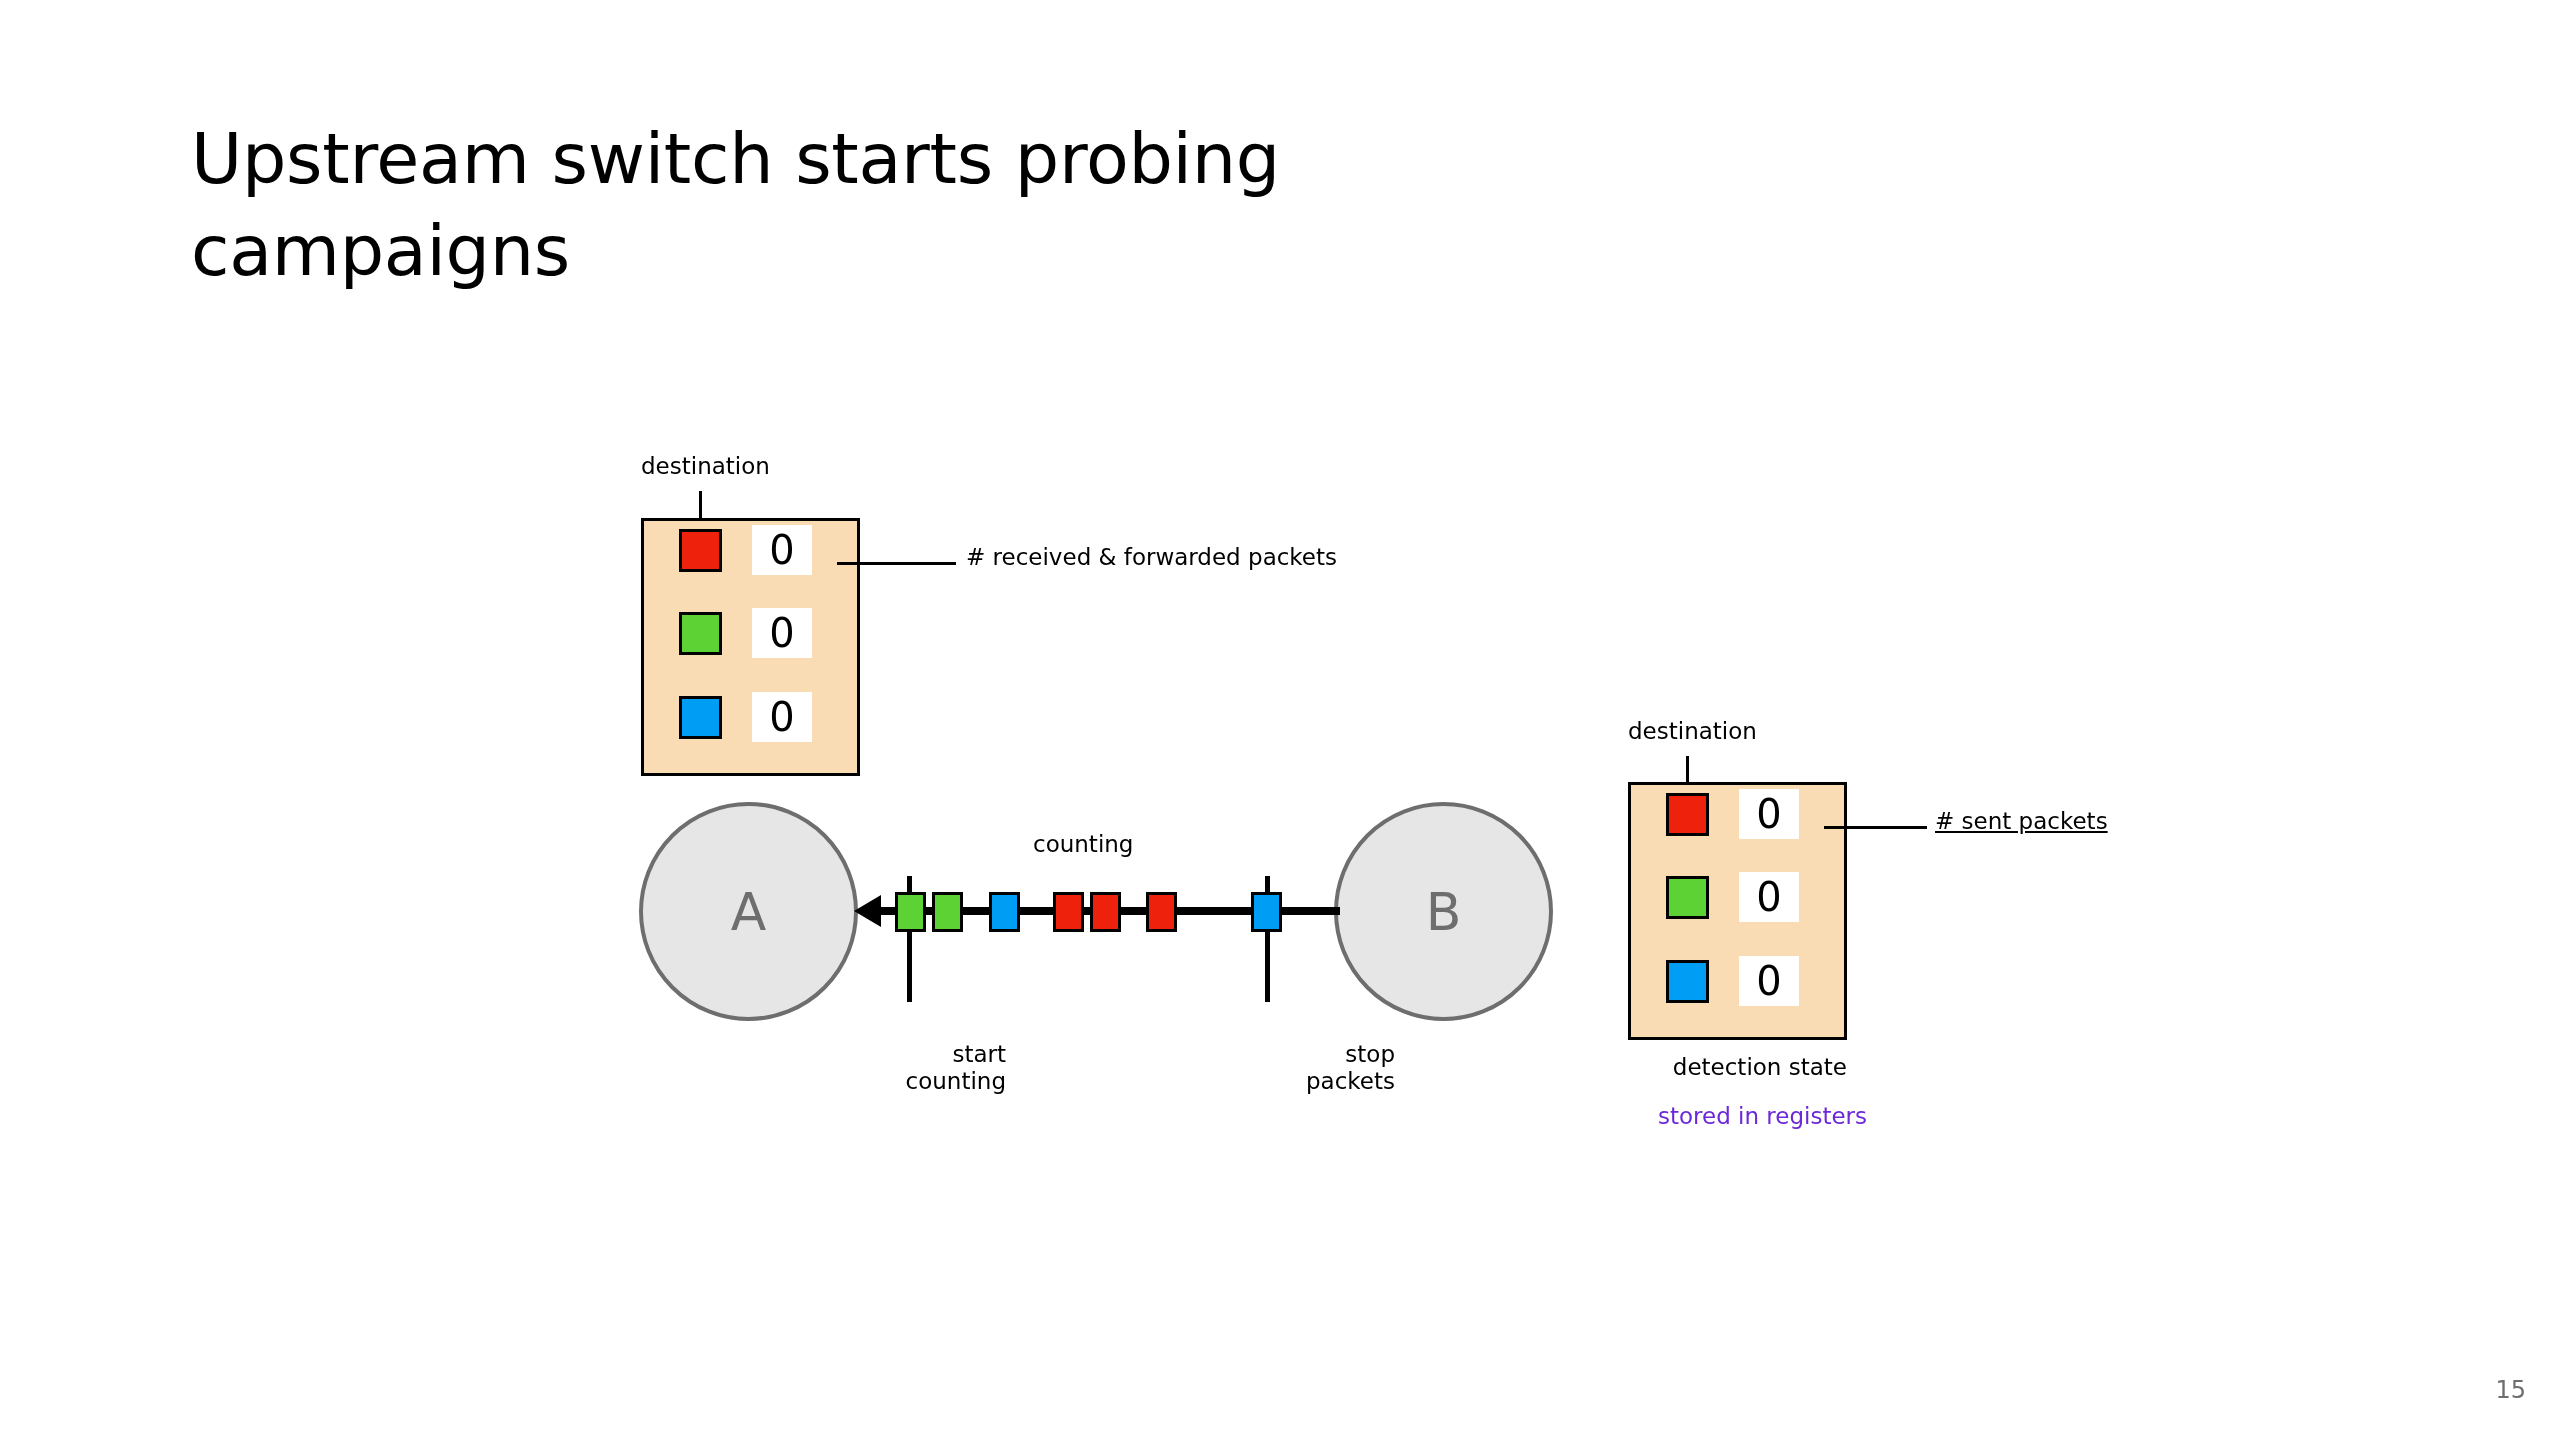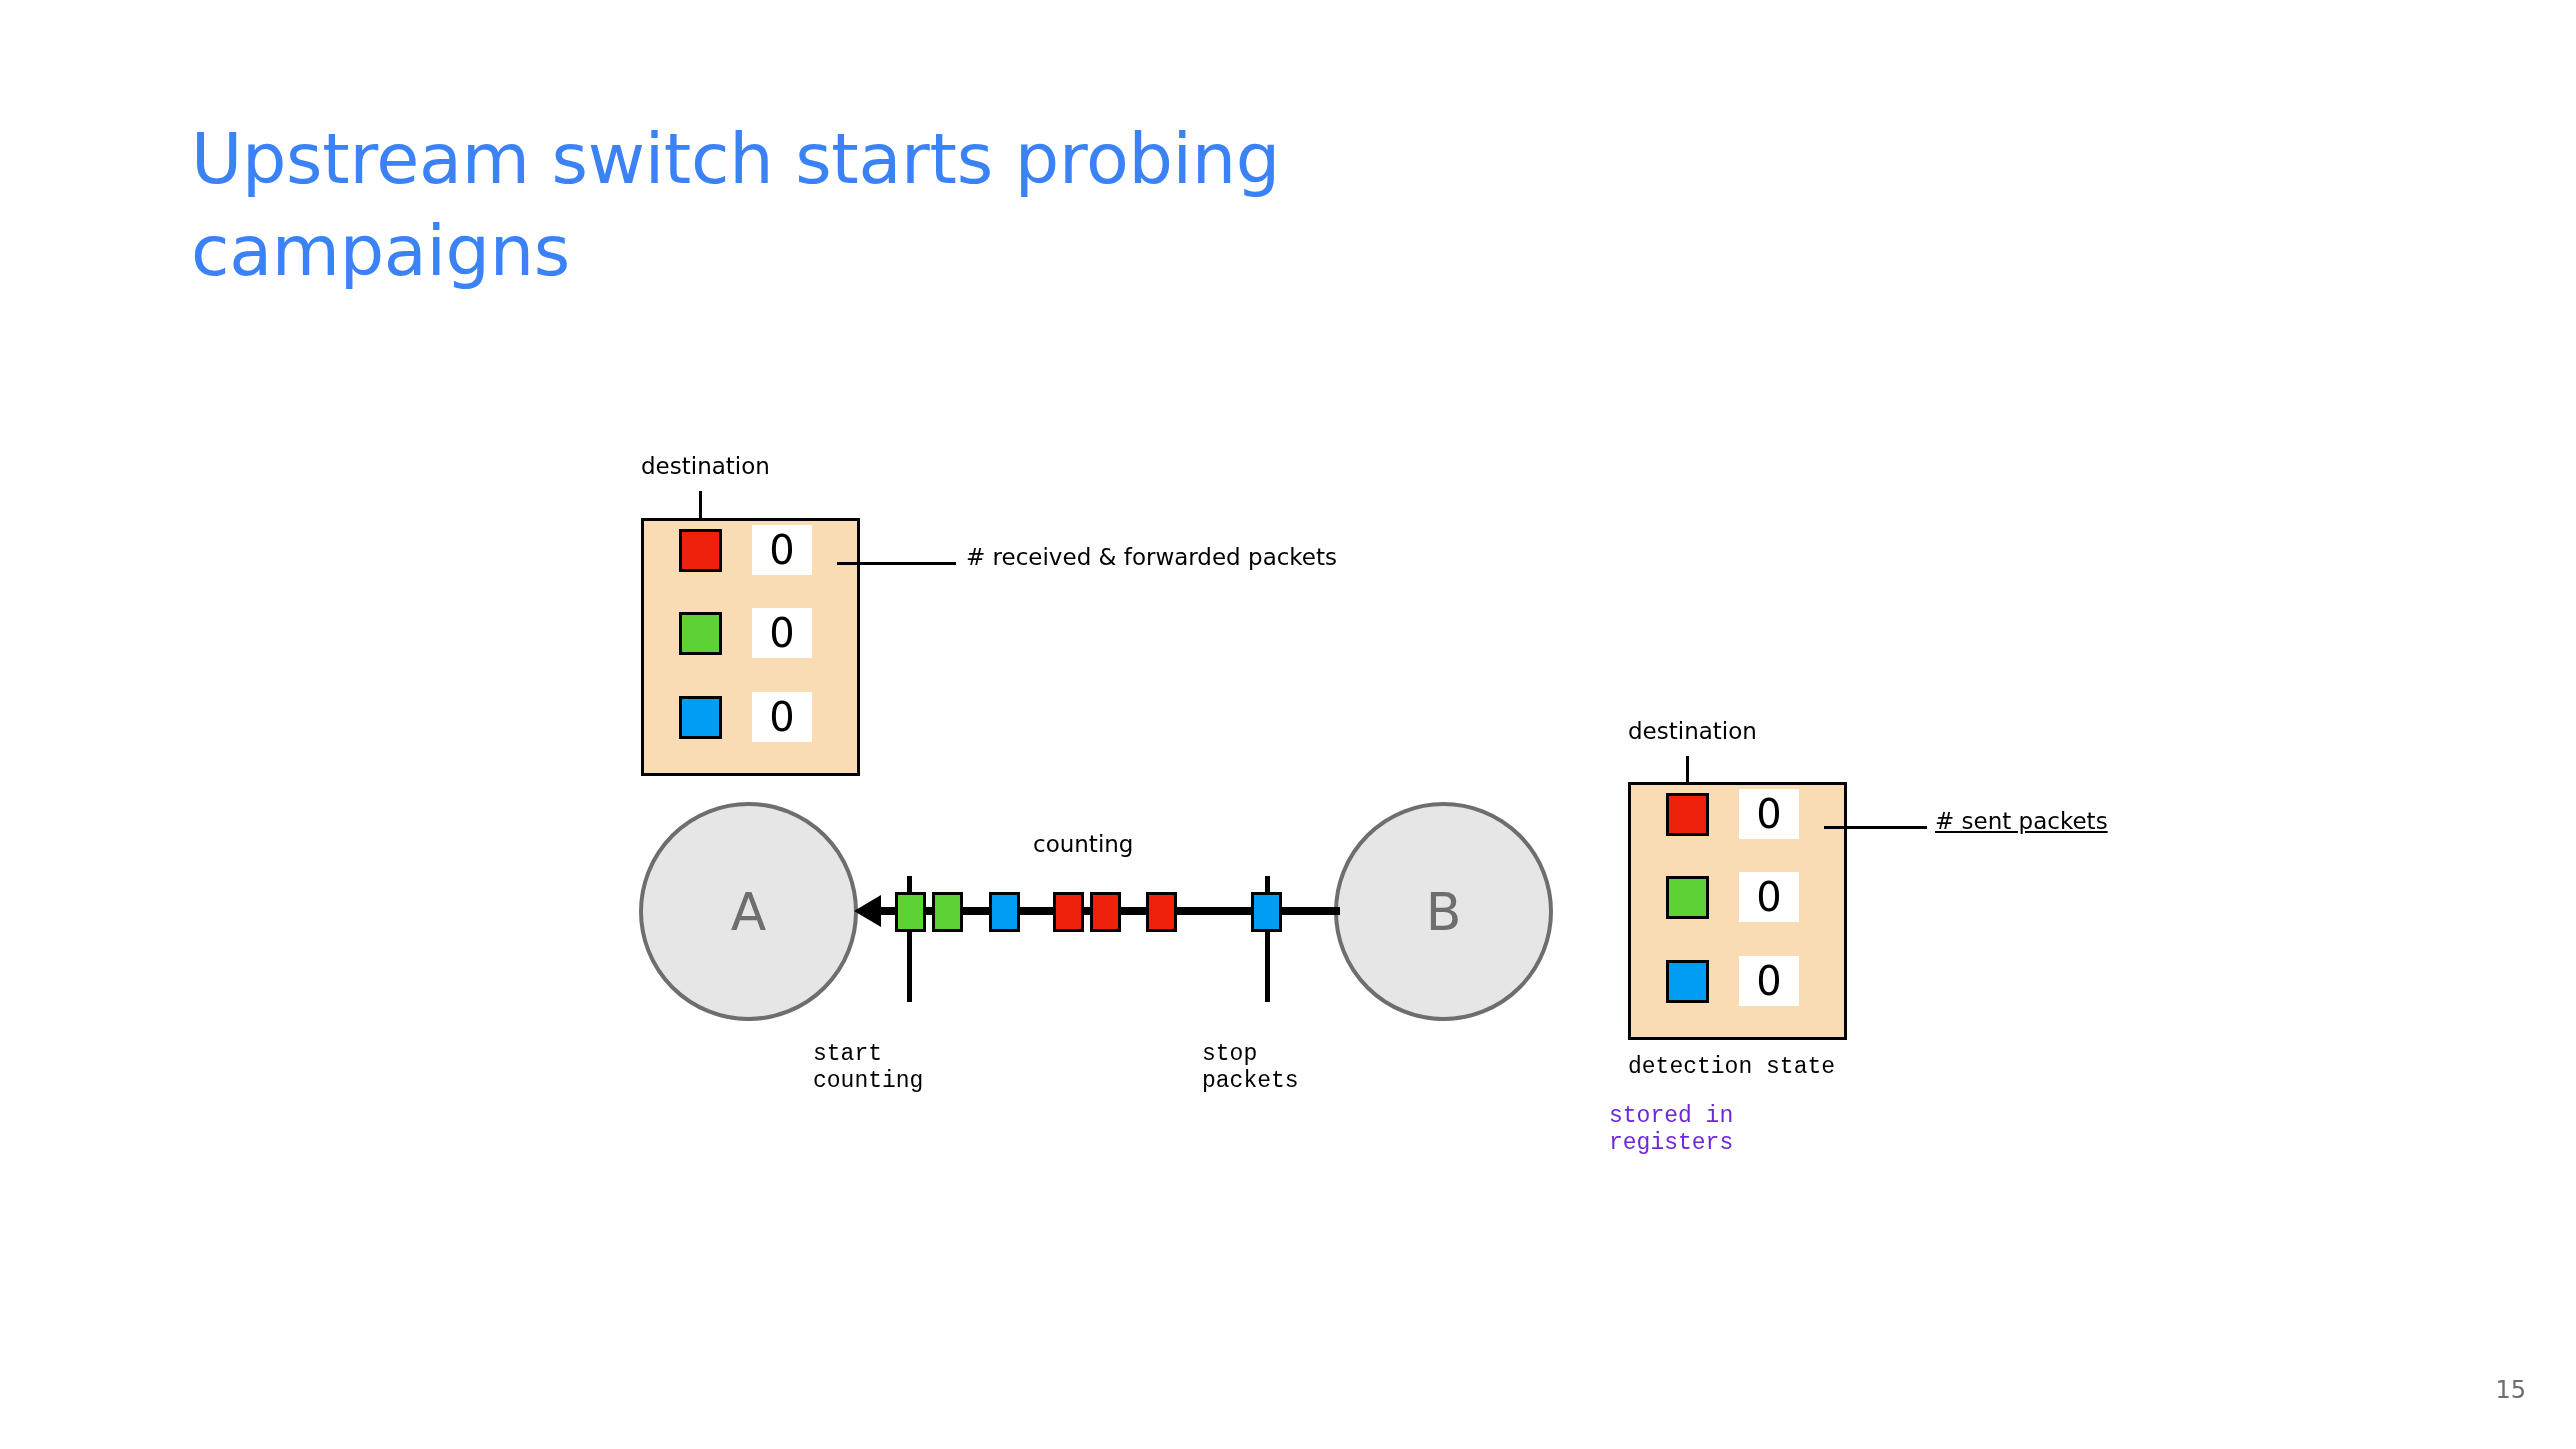--- a/index.html
+++ b/index.html
@@ -19,21 +19,21 @@
   }
 
   
   .title {
     position: absolute;
     left: 191px;
     top: 113px;
     width: 1417px;
     font-size: 70px;
     line-height: 1.32;
-    color: #3b82f6;
+    color: #000000;
     font-weight: 400;
     letter-spacing: -0.3px;
     white-space: pre-line;
   }
 
   
   .reg-table {
     position: absolute;
     background: #fadcb4;
     border: 3.2px solid #000000;
@@ -62,21 +62,21 @@
   }
 
   .lbl {
     position: absolute;
     color: #000000;
     font-size: 23px;
     line-height: 1.18;
     white-space: pre-line;
   }
   .lbl.gray { color: #6d28d9; }
-  .lbl.center { text-align: left; font-family: Liberation Mono, monospace; }
+  .lbl.center { text-align: right; }
 
   .rule {
     position: absolute;
     background: #000000;
   }
 
   
   .node {
     position: absolute;
     border-radius: 50%;

